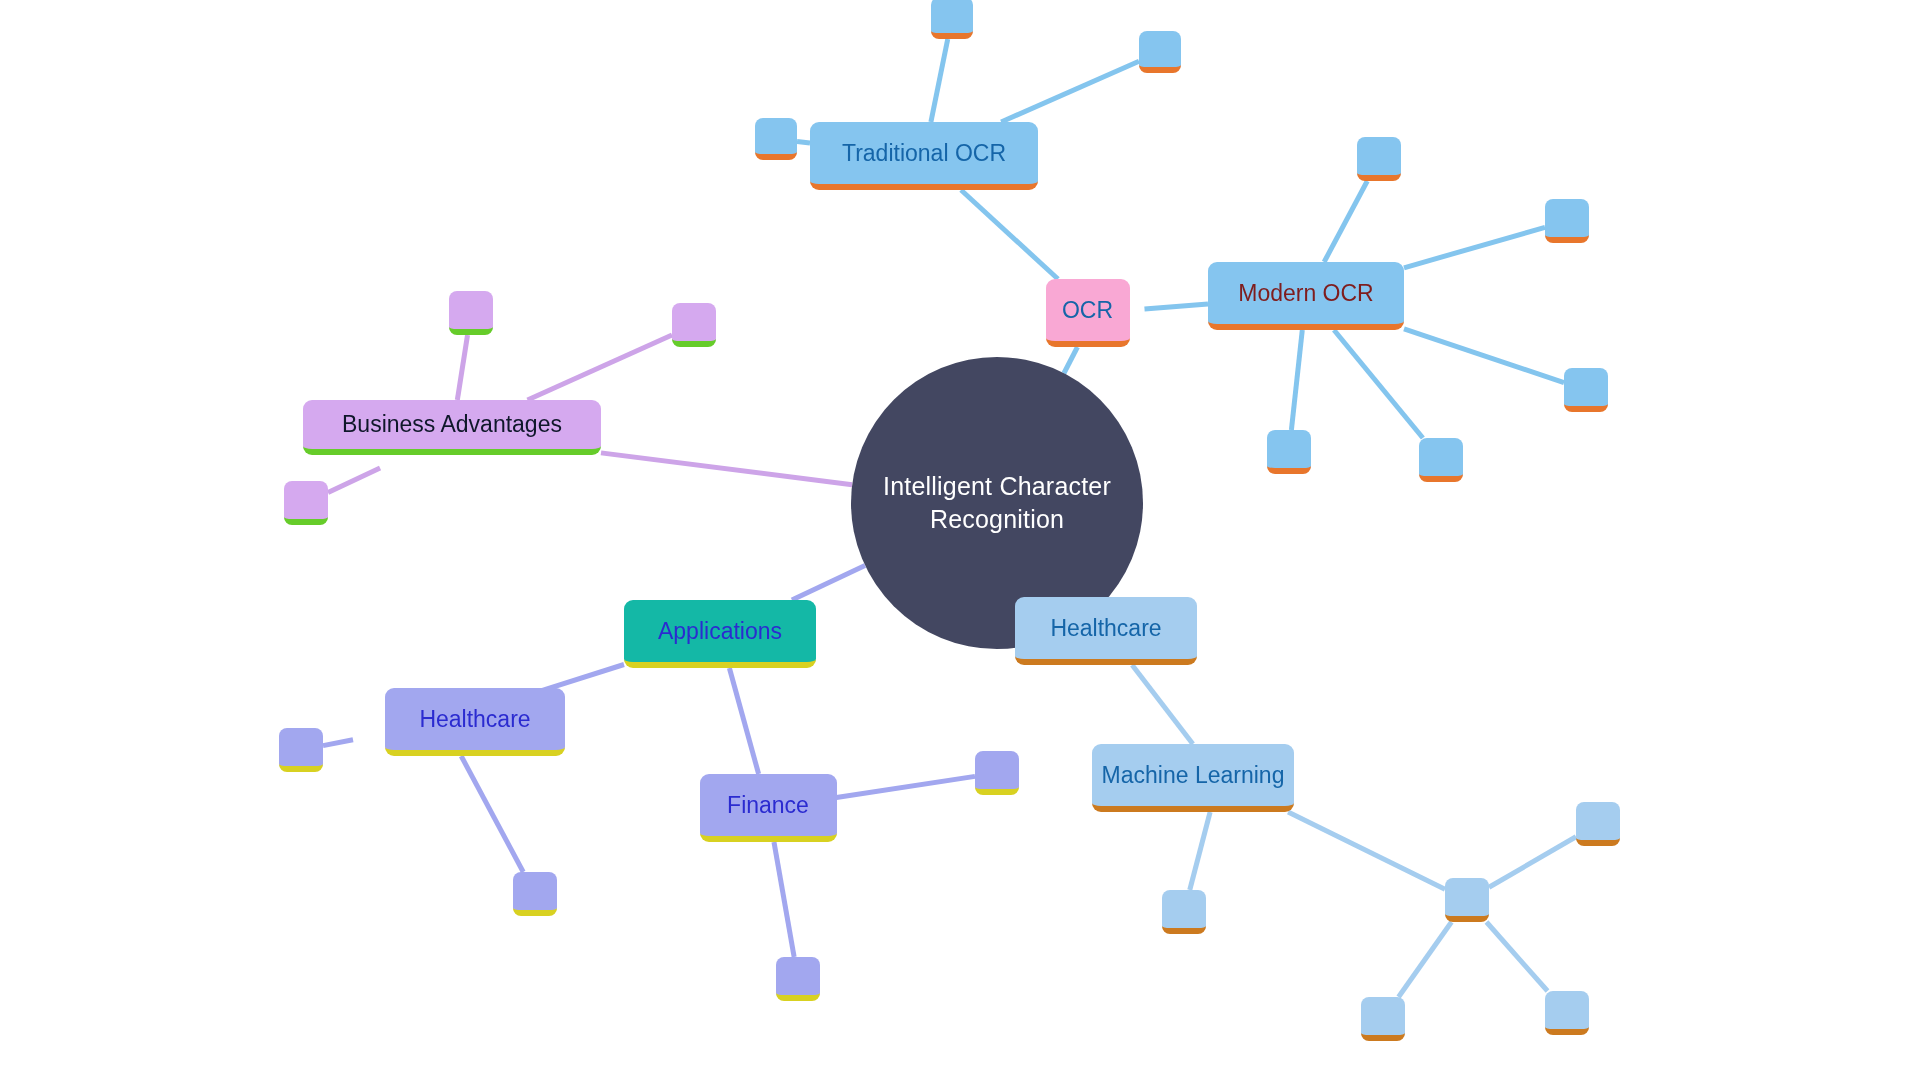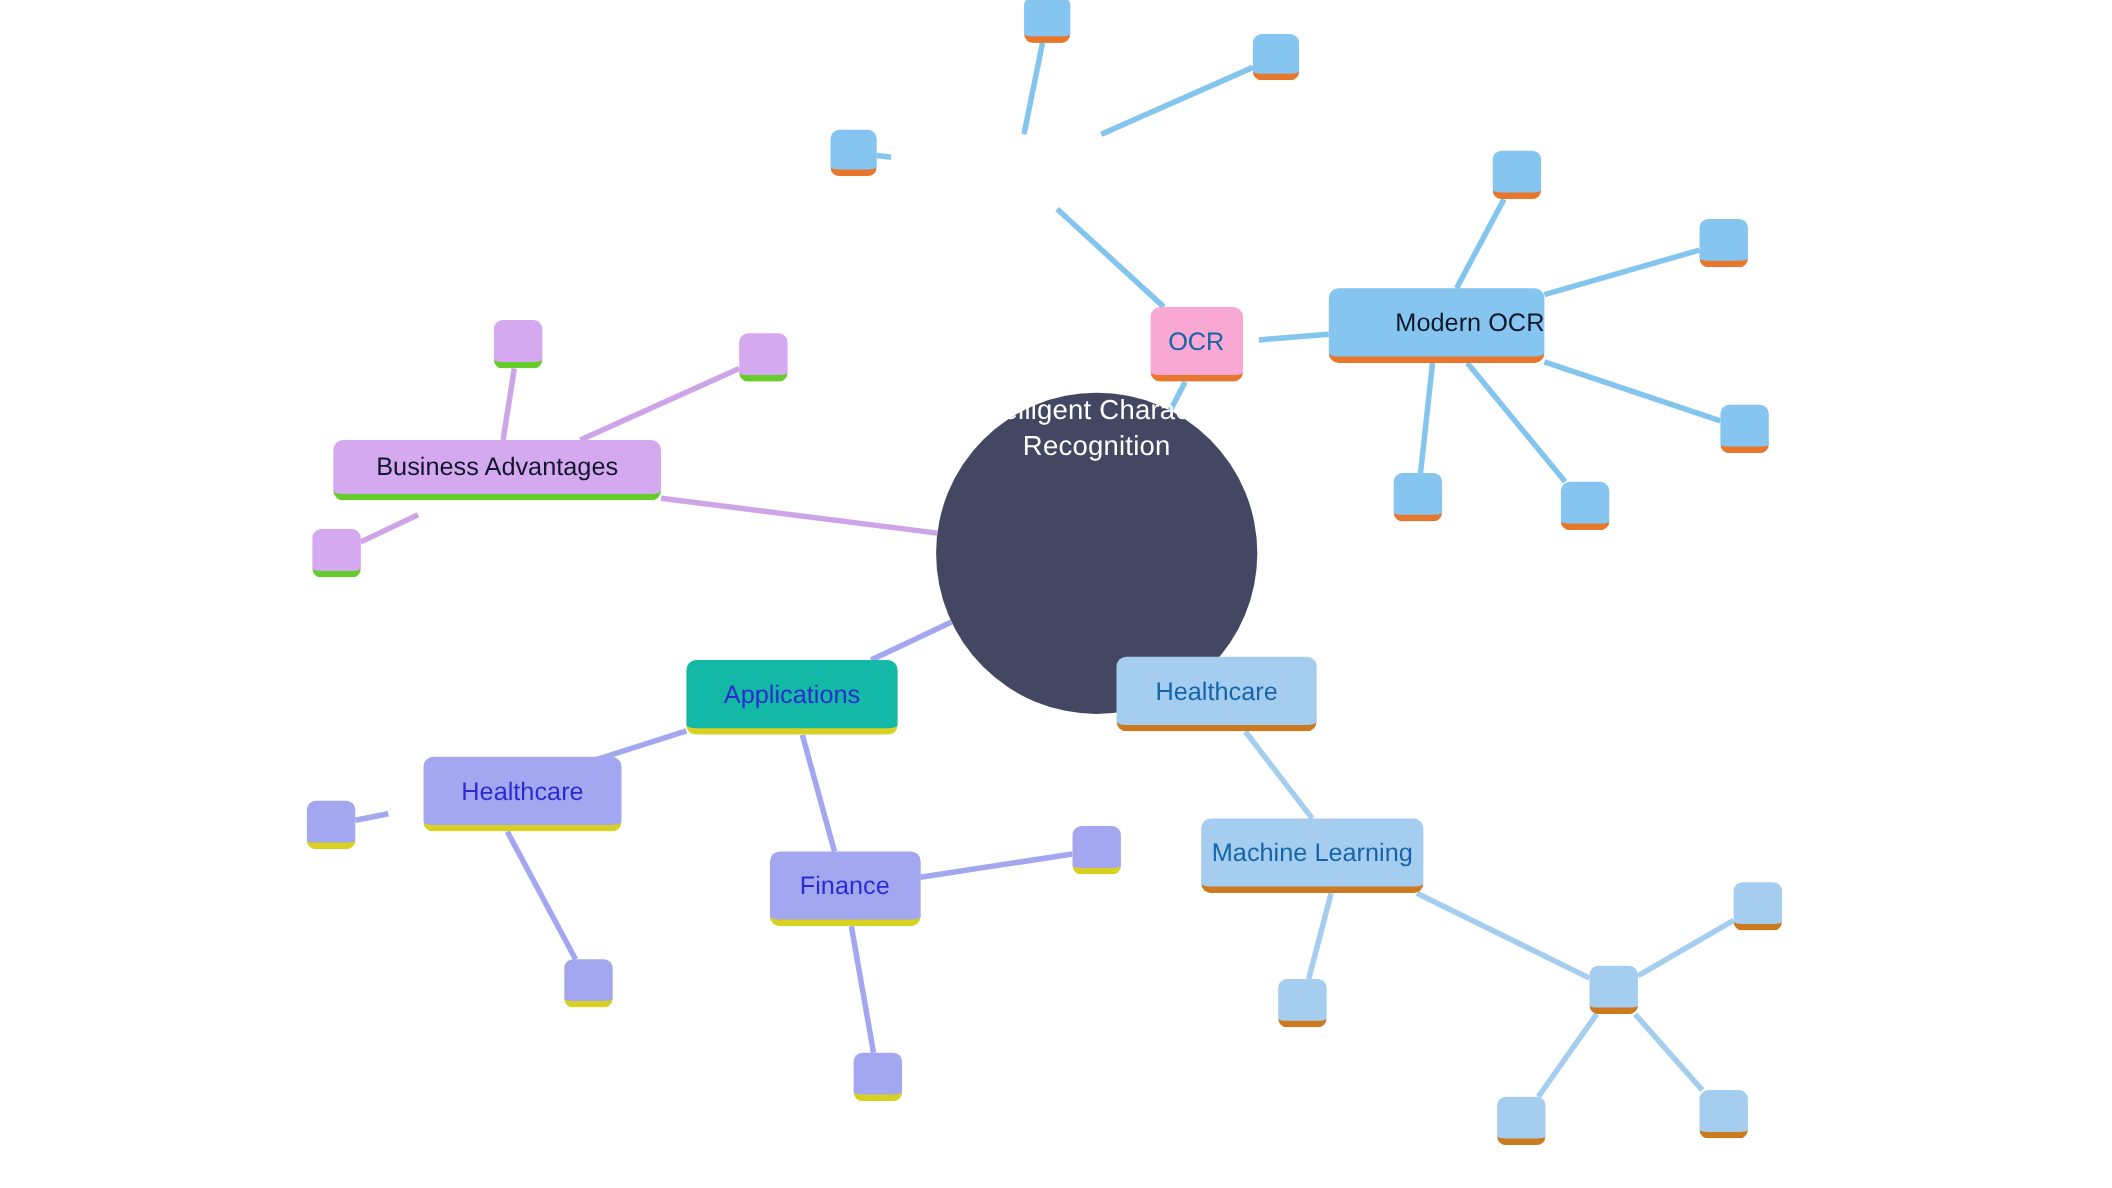--- a/index.html
+++ b/index.html
@@ -43,21 +43,21 @@
     line-height: 1.15;
     white-space: nowrap;
   }
   .node.leaf {
     border-radius: 8px;
   }
   .center-node {
     position: absolute;
     border-radius: 50%;
     display: flex;
-    align-items: flex-start;
+    align-items: center;
     justify-content: center;
     text-align: center;
     color: #ffffff;
     font-size: 25px;
     line-height: 1.32;
     letter-spacing: 0.2px;
   }
   .center-label {
     padding: 0 18px;
   }
@@ -94,24 +94,27 @@
       <line x1="1210.1194029850747" y1="812" x2="1189.7462686567164" y2="890" stroke="#a5cdef" stroke-width="5" stroke-linecap="butt"></line>
       <line x1="1288.1147540983607" y1="812" x2="1445" y2="889.1774193548387" stroke="#a5cdef" stroke-width="5" stroke-linecap="butt"></line>
       <line x1="1489" y1="887.236641221374" x2="1576" y2="836.763358778626" stroke="#a5cdef" stroke-width="5" stroke-linecap="butt"></line>
       <line x1="1451.4705882352941" y1="922" x2="1398.5294117647059" y2="997" stroke="#a5cdef" stroke-width="5" stroke-linecap="butt"></line>
       <line x1="1486.4690265486727" y1="922" x2="1547.5309734513273" y2="991" stroke="#a5cdef" stroke-width="5" stroke-linecap="butt"></line>
     </svg>
   <div id="node-layer">
     <div class="center-node" style="left: 851px; top: 357px; width: 292px; height: 292px; background: rgb(67, 71, 97); color: rgb(255, 255, 255); font-size: 25px;">
       <span class="center-label">Intelligent Character Recognition</span>
     </div>
+  <div class="node" style="left: 810px; top: 122px; width: 228px; height: 68px; background: rgb(133, 197, 239); color: rgb(21, 101, 168); border-bottom: 6px solid rgb(232, 118, 44);">
+        <span style="font-size: 23px;">Traditional OCR</span>
+      </div>
       <div class="node" style="left: 1045.5px; top: 279px; width: 84px; height: 68px; background: #f9a8d4; color: rgb(21, 101, 168); border-bottom: 6px solid rgb(232, 118, 44);">
         <span style="font-size: 23px;">OCR</span>
       </div>
-      <div class="node" style="left: 1208px; top: 262px; width: 196px; height: 68px; background: rgb(133, 197, 239); color: #0f172a; border-bottom: 6px solid rgb(232, 118, 44); justify-content: flex-end;">
+      <div class="node" style="left: 1208px; top: 262px; width: 196px; height: 68px; background: rgb(133, 197, 239); color: #7f1d1d; border-bottom: 6px solid rgb(232, 118, 44);">
         <span style="font-size: 23px;">Modern OCR</span>
       </div>
       <div class="node" style="left: 303px; top: 400px; width: 298px; height: 55px; background: rgb(213, 169, 239); color: #0f172a; border-bottom: 6px solid rgb(102, 204, 42);">
         <span style="font-size: 23px;">Business Advantages</span>
       </div>
       <div class="node" style="left: 624px; top: 600px; width: 192px; height: 68px; background: #14b8a6; color: rgb(43, 43, 208); border-bottom: 6px solid rgb(216, 209, 33);">
         <span style="font-size: 23px;">Applications</span>
       </div>
       <div class="node" style="left: 353px; top: 688px; width: 180px; height: 68px; background: rgb(162, 167, 239); color: rgb(43, 43, 208); border-bottom: 6px solid rgb(216, 209, 33); margin-left: 32px;">
         <span style="font-size: 23px;">Healthcare</span>

